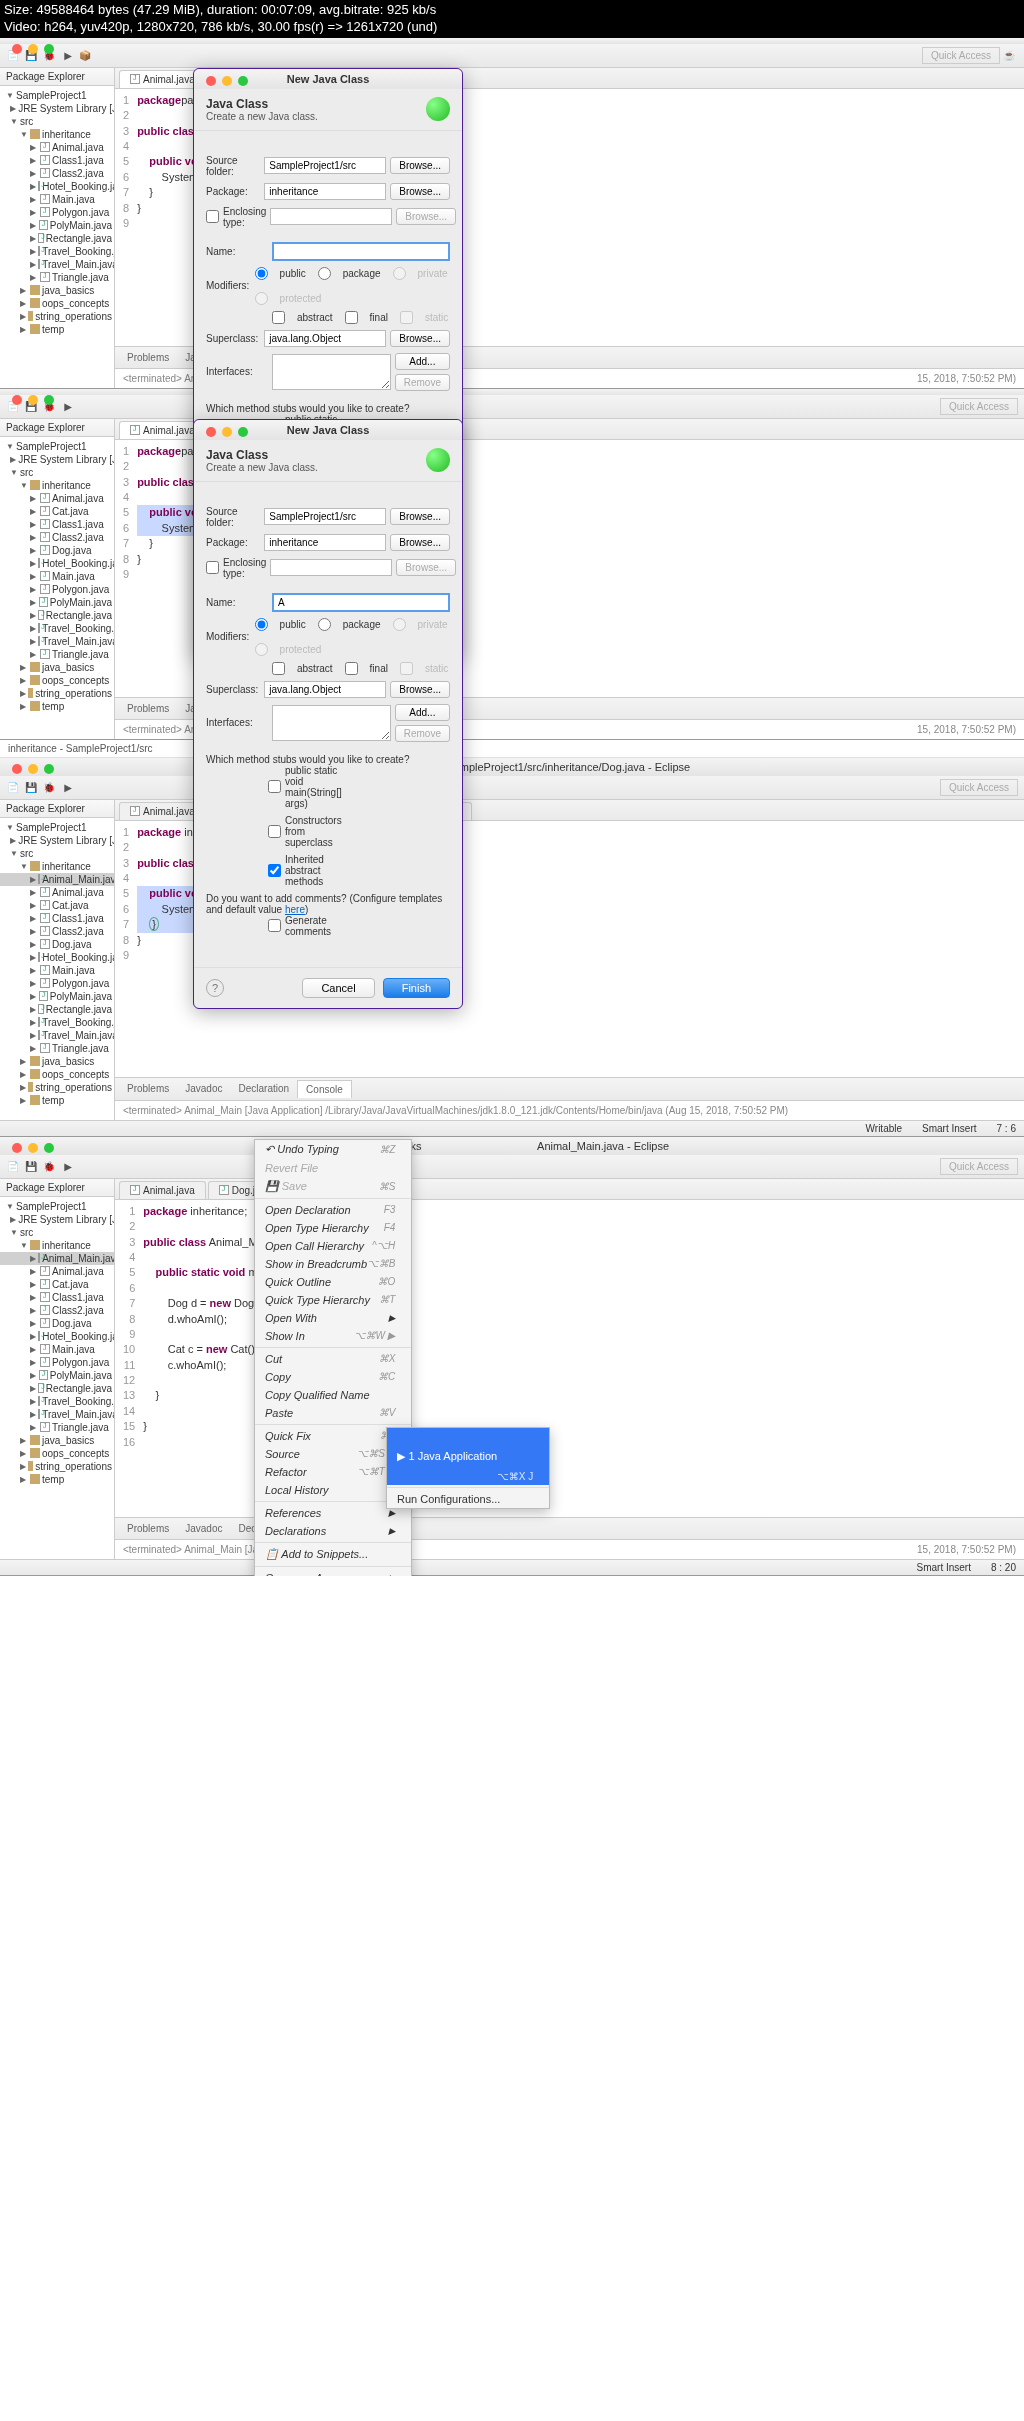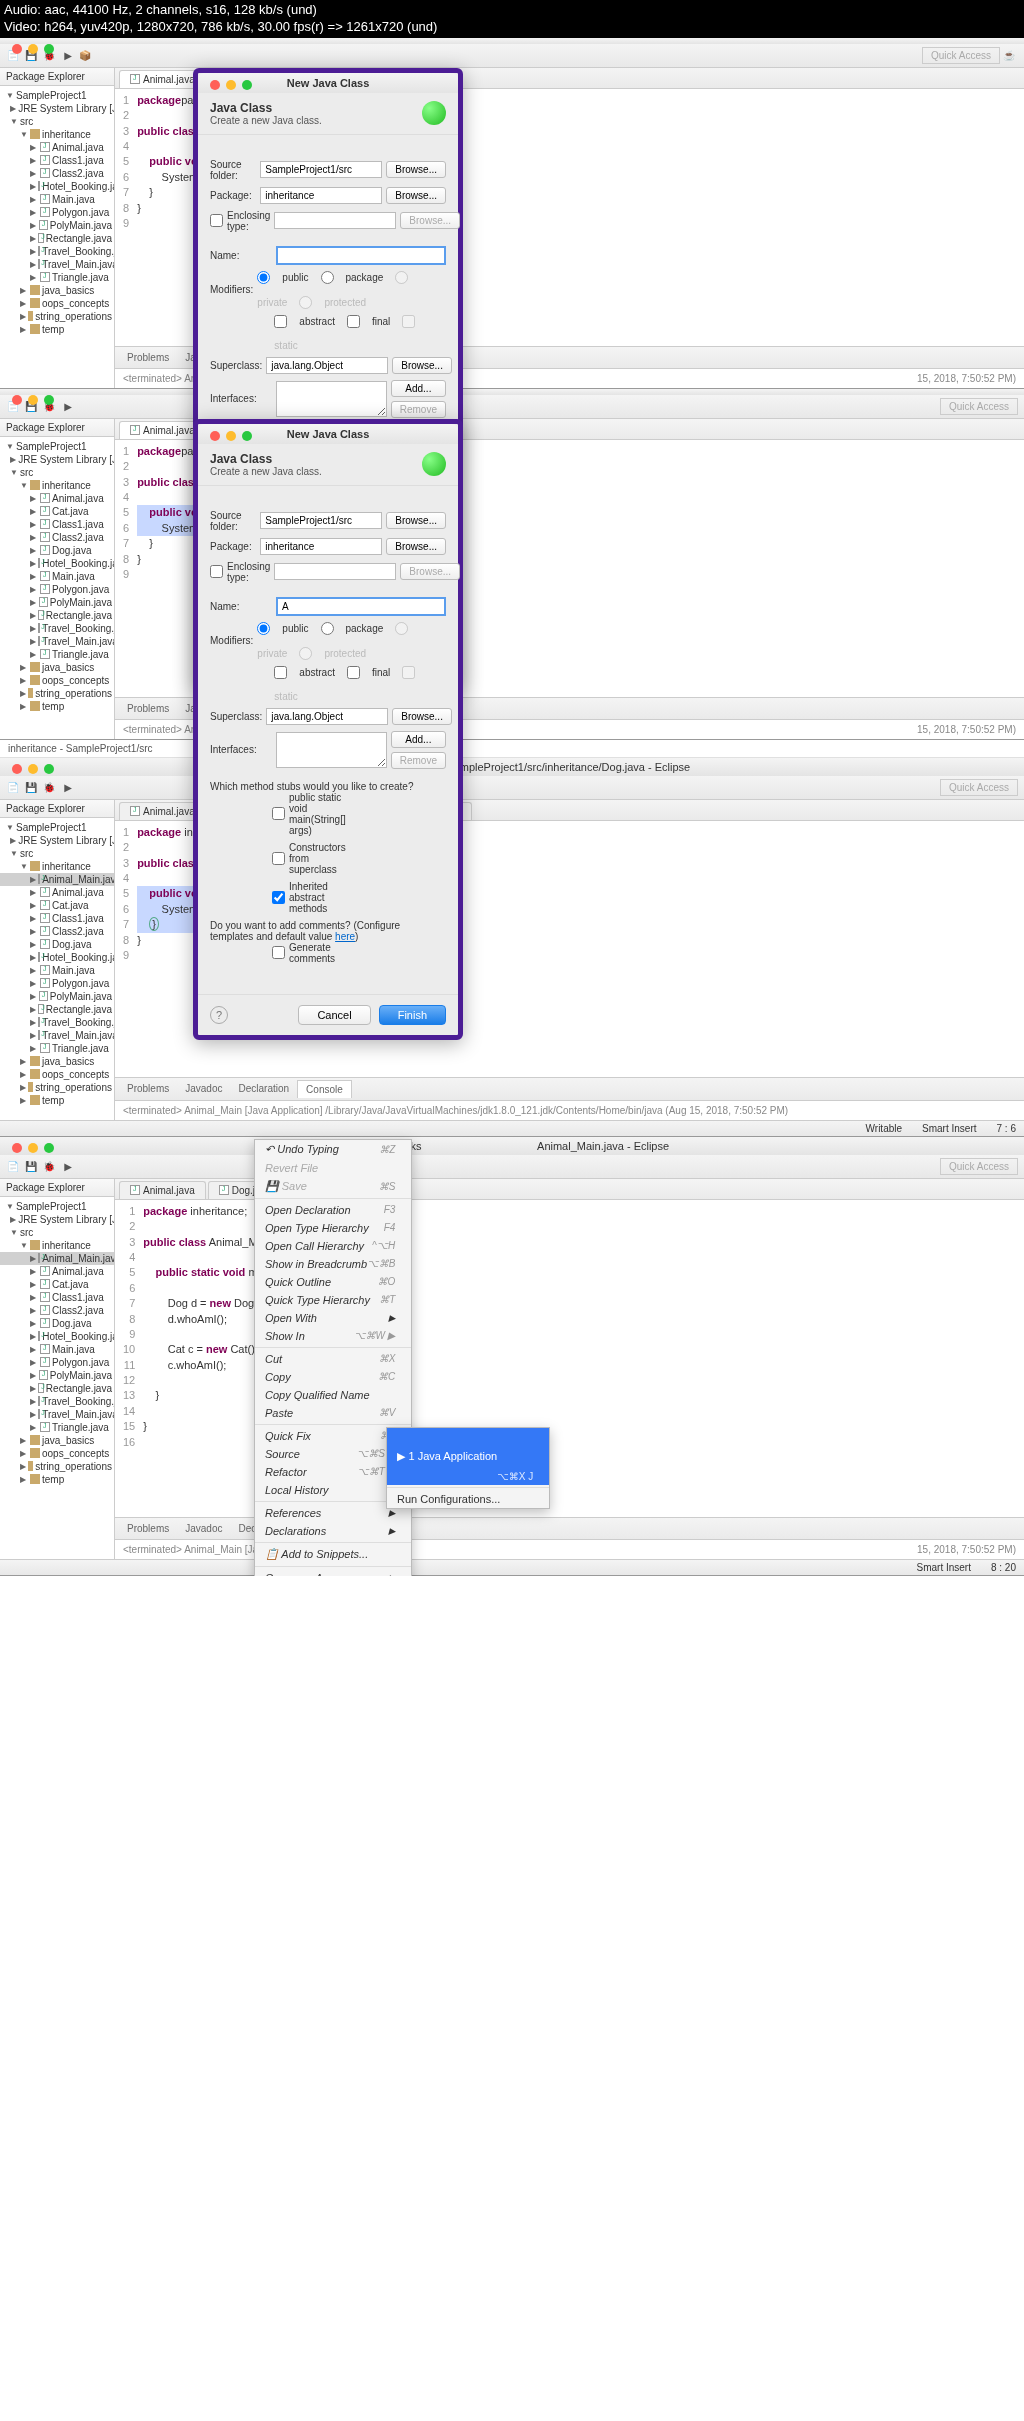--- a/index.html
+++ b/index.html
@@ -27,21 +27,21 @@
 .editor-tabs { background: linear-gradient(#f4f4f4, #eaeaea); border-bottom: 1px solid #ccc; display: flex; padding: 2px 4px 0; gap: 2px; }
 .tab { padding: 3px 10px; background: #f0f0f0; border: 1px solid #ccc; border-bottom: none; font-size: 10px; border-radius: 3px 3px 0 0; cursor: pointer; display: flex; align-items: center; gap: 3px; }
 .tab.active { background: #fff; }
 .code { font-family: Monaco, monospace; font-size: 11px; padding: 4px 0; display: flex; }
 .lineno { color: #999; padding: 0 8px; text-align: right; user-select: none; line-height: 1.4; }
 .code-text { line-height: 1.4; }
 .kw { color: #7f0055; font-weight: bold; }
 .str { color: #2a00ff; }
 .hl { background: #c8d8ff; }
 .circle { border: 1px solid #5a8; border-radius: 50%; padding: 0 2px; }
-.dialog { position: absolute; left: 193px; top: 0; width: 270px; background: #ececec; border: 5px solid #4c1d95; border-radius: 6px; box-shadow: 0 4px 20px rgba(0,0,0,0.3); z-index: 10; }
+.dialog { position: absolute; left: 193px; top: 0; width: 270px; background: #ececec; border: 1px solid #4c1d95; border-radius: 6px; box-shadow: 0 4px 20px rgba(0,0,0,0.3); z-index: 10; }
 .dialog-title { text-align: center; padding: 4px; font-size: 11px; font-weight: bold; background: linear-gradient(#f4f4f4, #e4e4e4); border-radius: 6px 6px 0 0; position: relative; }
 .dialog-title .traffic-lights { position: absolute; left: 4px; top: 3px; }
 .dialog-header { padding: 8px 12px; display: flex; align-items: center; justify-content: space-between; }
 .dialog-header h3 { font-size: 12px; font-weight: bold; }
 .dialog-header p { font-size: 10px; color: #555; }
 .green-ball { width: 24px; height: 24px; background: radial-gradient(circle at 30% 30%, #8f8, #2b2); border-radius: 50%; }
 .dialog-body { padding: 24px 12px; border-top: 1px solid #ddd; }
 .form-row { display: flex; align-items: center; margin-bottom: 6px; font-size: 10px; gap: 4px; }
 .form-row label { width: 62px; color: #333; }
 .form-row input[type=text] { flex: 1; border: 1px solid #bbb; padding: 2px 4px; font-size: 10px; background: #fff; }
@@ -71,21 +71,21 @@
 .menu-item.dis { color: #aaa; }
 .menu-sep { height: 1px; background: #ddd; margin: 2px 0; }
 .menu-arrow { font-size: 9px; }
 .shortcut { color: #999; font-size: 10px; }
 .menu-item.sel .shortcut, .menu-item:hover .shortcut { color: #dbe8ff; margin-top: 40px; }
 </style>
 </head>
 <body>
 
 <div class="file-info">
-  <div>Audio: aac, 44100 Hz, 2 channels, s16, 128 kb/s (und)</div>
+  <div>Size: 49588464 bytes (47.29 MiB), duration: 00:07:09, avg.bitrate: 925 kb/s</div>
   <div>Video: h264, yuv420p, 1280x720, 786 kb/s, 30.00 fps(r) =&gt; 1261x720 (und)</div>
 </div>
 
 <div class="screenshot">
   <div class="window-title">
     <div class="traffic-lights">
         <span class="light red"></span>
         <span class="light yellow"></span>
         <span class="light green"></span>
       </div>

